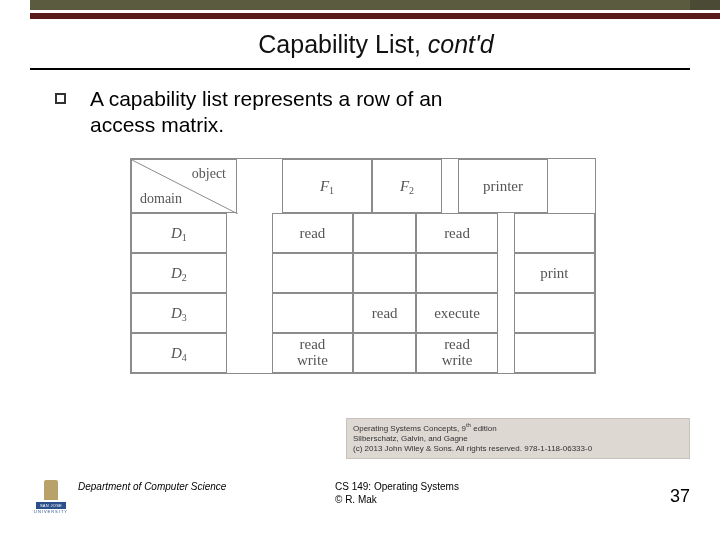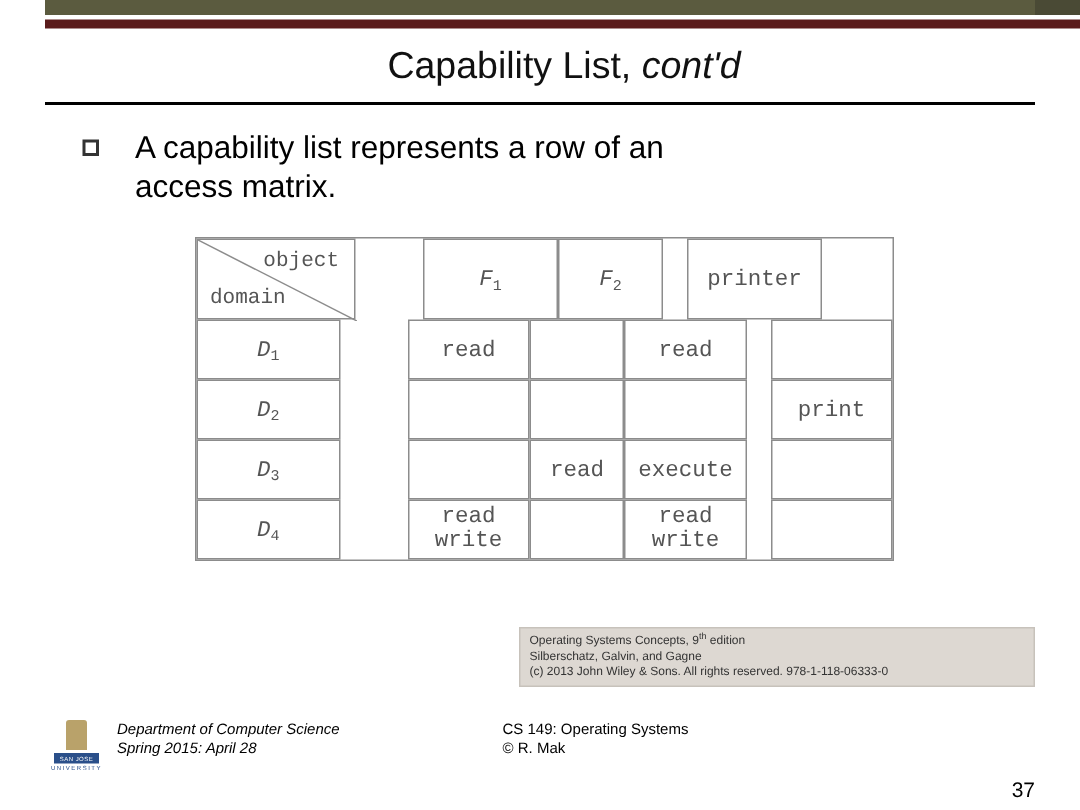--- a/index.html
+++ b/index.html
@@ -47,21 +47,21 @@
     width: 400px;
     font-size: 21px;
     line-height: 1.25;
     color: #000;
   }
   .matrix-wrap {
     position: absolute;
     top: 158px; left: 130px;
     width: 466px;
     border: 1px solid #8c8c8c;
-    font-family: Liberation Mono, monospace;
+    font-family: Liberation Serif, serif;
     color: #555;
     background: #fff;
   }
   .mrow { display: flex; height: 40px; }
   .hrow { height: 54px; }
   .mcell {
     border: 1px solid #8c8c8c;
     display: flex;
     align-items: center;
     justify-content: center;
@@ -113,21 +113,21 @@
   .foot-left {
     position: absolute; left: 78px; top: 0;
     font-size: 10px; color: #000; line-height: 1.3; font-style: italic;
   }
   .foot-center {
     position: absolute; left: 335px; top: 0;
     font-size: 10px; color: #000; line-height: 1.3;
   }
   .pagenum {
     position: absolute; right: 30px; top: 6px;
-    font-size: 14px; color: #000; margin-top: 32px;
+    font-size: 18px; color: #000;
   }
 </style>
 </head>
 <body>
 
 <div class="topbar">
   <div class="top-olive"></div>
   <div class="top-olive-right"></div>
   <div class="top-maroon"></div>
 </div>
@@ -208,20 +208,19 @@
 </div>
 
 <div class="footer">
   <div class="logo">
     <div class="tower"></div>
     <div class="band">SAN JOSE STATE</div>
     <div class="uni">UNIVERSITY</div>
   </div>
   <div class="foot-left">
     <div>Department of Computer Science</div>
-    <div>Spring 2015: April 28</div>
   </div>
   <div class="foot-center">
     <div>CS 149: Operating Systems</div>
     <div>© R. Mak</div>
   </div>
   <div class="pagenum">37</div>
 </div>
 
 </body></html>

